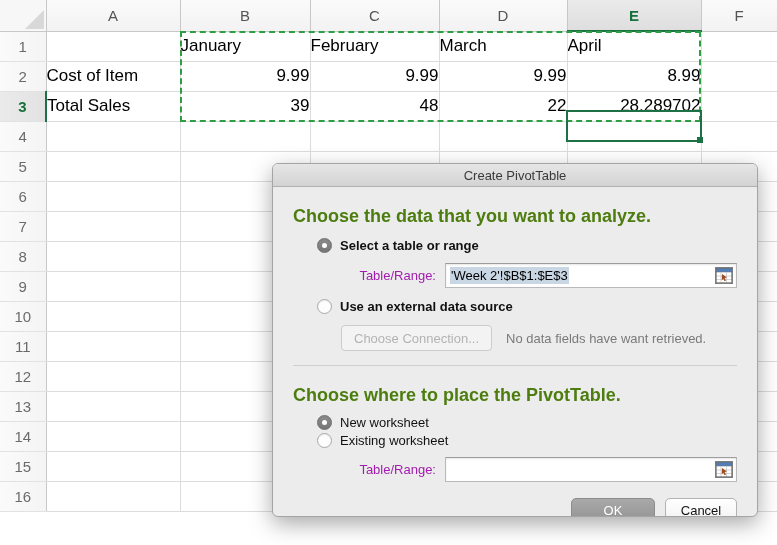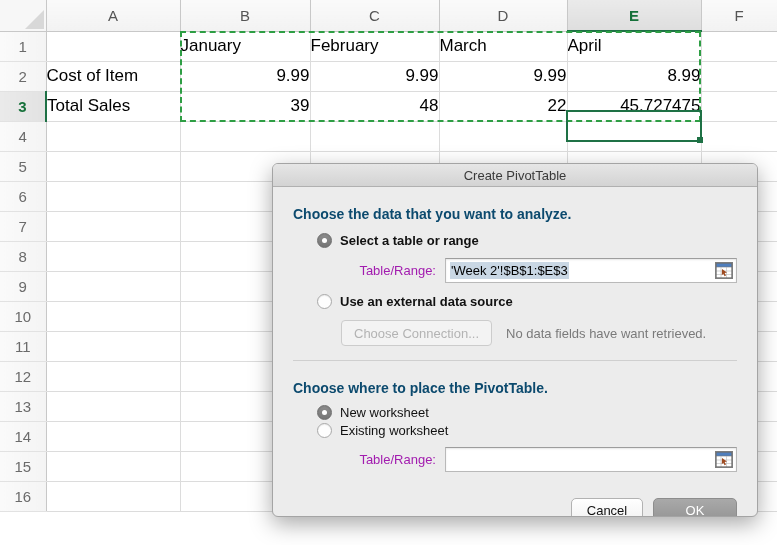--- a/index.html
+++ b/index.html
@@ -121,23 +121,23 @@
     height: 23px;
     background: linear-gradient(to bottom,#e6e6e6 0%,#d3d3d3 100%);
     border-bottom: 1px solid #b0b0b0;
     display: flex; align-items: center; justify-content: center;
     font-size: 13px;
     color: #3a3a3a;
   }
   #dlgbody { padding: 0 20px; position: relative; height: 330px; }
 
   .sec-title {
-    font-size: 14px;
+    font-size: 18px;
     font-weight: bold;
-    color: #0c4a6e;
+    color: #4d7c0f;
     margin-top: 19px;
   }
   .radio-row {
     display: flex; align-items: center;
     margin-left: 24px;
     margin-top: 11px;
   }
   .radio {
     width: 15px; height: 15px;
     border-radius: 50%;
@@ -287,21 +287,21 @@
           <td class="cell num">9.99</td>
           <td class="cell num">8.99</td>
           <td class="cell txt"></td>
         </tr>
         <tr>
           <td class="rowhead active">3</td>
           <td class="cell txt">Total Sales</td>
           <td class="cell num">39</td>
           <td class="cell num">48</td>
           <td class="cell num">22</td>
-          <td class="cell num">45.727475</td>
+          <td class="cell num">28.289702</td>
           <td class="cell txt"></td>
         </tr>
         <tr>
             <td class="rowhead">4</td>
             <td class="cell"></td>
             <td class="cell"></td>
             <td class="cell"></td>
             <td class="cell"></td>
             <td class="cell"></td>
             <td class="cell"></td>
@@ -496,19 +496,19 @@
               <line x1="5" y1="4" x2="5" y2="15" stroke="#b9b9b9" stroke-width="0.6"></line>
               <line x1="10.5" y1="4" x2="10.5" y2="15" stroke="#b9b9b9" stroke-width="0.6"></line>
               <path d="M6 6 L11 9.5 L8.6 10 L10 12.6 L8.6 13.3 L7.3 10.7 L5.8 12.2 Z" fill="#9e4a20"></path>
               <rect x="0.3" y="0.3" width="15.4" height="14.4" fill="none" stroke="#6f6f6f" stroke-width="0.7"></rect>
             </svg>
           </span>
         </div>
       </div>
 
       <div id="footer">
+        <div class="btn ok">OK</div>
         <div class="btn cancel">Cancel</div>
-        <div class="btn ok">OK</div>
       </div>
 
     </div>
   </div>
 </div>
 
 </body></html>

